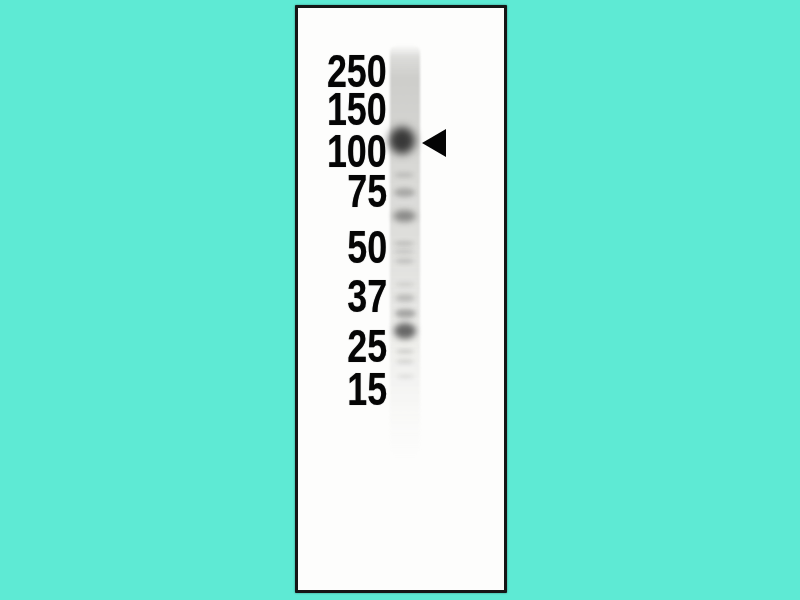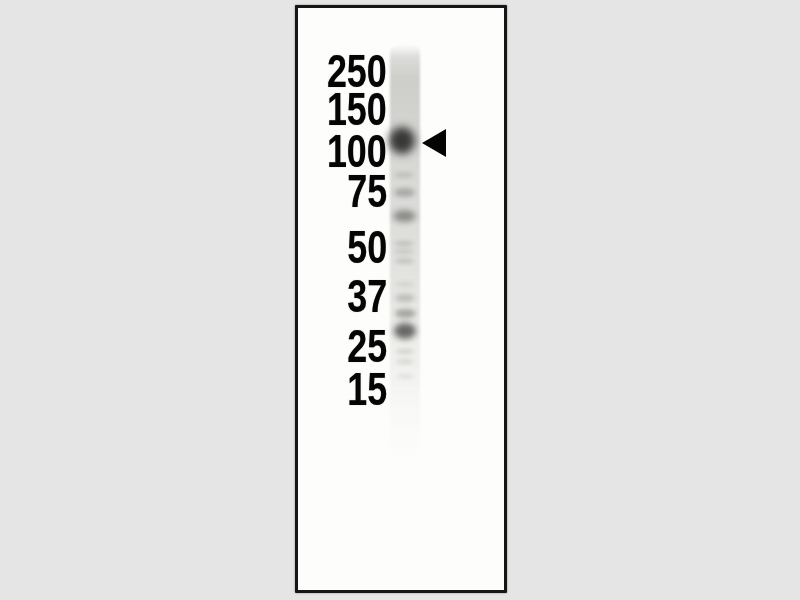--- a/index.html
+++ b/index.html
@@ -7,21 +7,21 @@
     padding: 0;
     background: #ffffff;
     width: 800px;
     height: 600px;
     overflow: hidden;
   }
   #stage {
     position: relative;
     width: 800px;
     height: 600px;
-    background: #e5e5e5;
+    background: #5eead4;
     font-family: "Liberation Sans", sans-serif;
   }
   .panel {
     position: absolute;
     left: 295px;
     top: 5px;
     width: 212px;
     height: 588px;
     box-sizing: border-box;
     border: 3px solid #161616;

